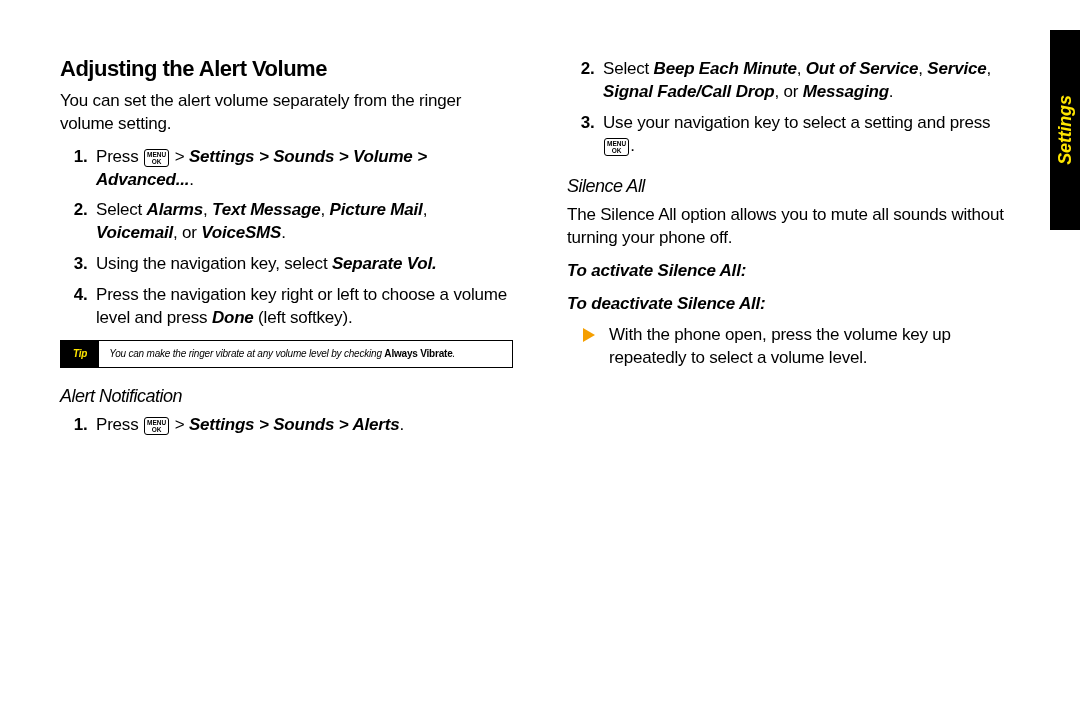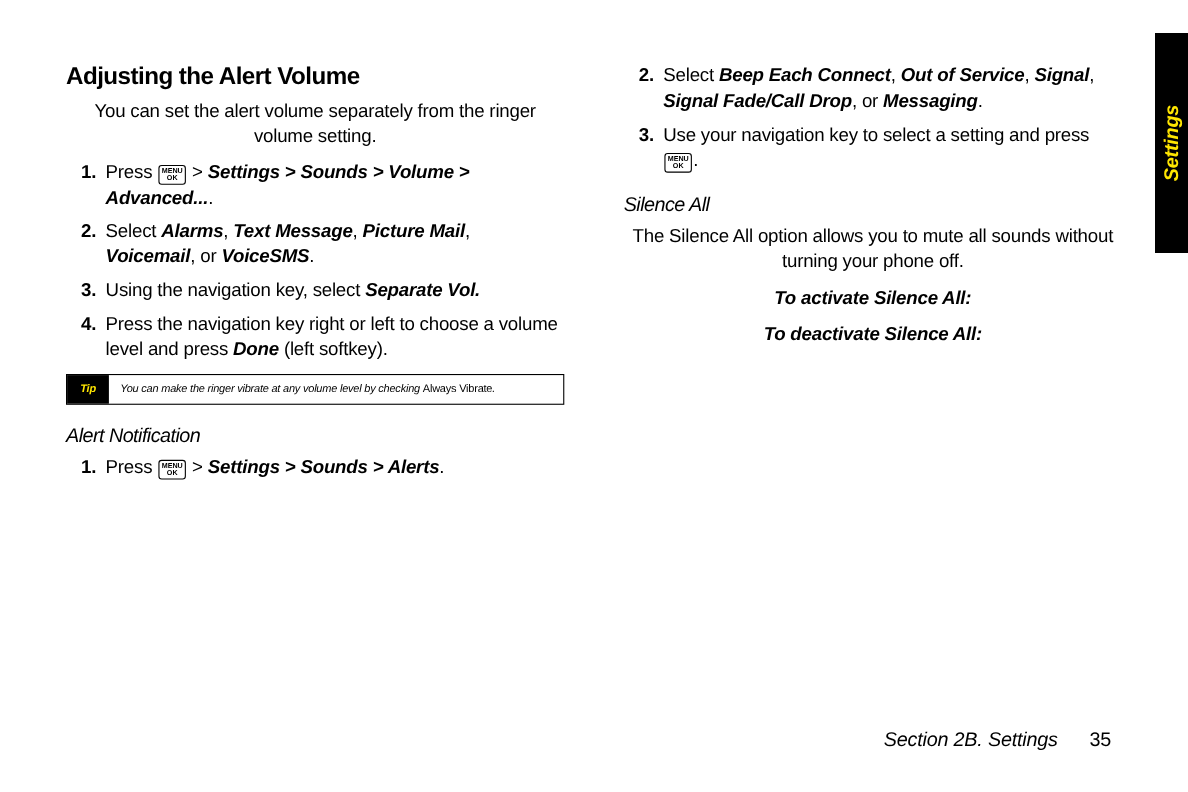--- a/index.html
+++ b/index.html
@@ -50,26 +50,26 @@
     margin: 0 0 6px 0;
     letter-spacing: -0.5px;
   }
   h2.italic-title {
     font-size: 18px;
     font-style: italic;
     font-weight: normal;
     margin: 16px 0 6px 0;
     letter-spacing: -0.5px;
   }
-  p { margin: 0 0 10px 0; text-align: center; }
+  p { margin: 0 0 10px 0; }
   ol { margin: 4px 0 10px 0; padding-left: 32px; }
   ol li { padding-left: 4px; margin-bottom: 8px; }
   ol li::marker { font-weight: bold; }
   .bolditalic { font-weight: bold; font-style: italic; }
-  .bold { font-weight: normal; }
+  .bold { font-weight: bold; }
   .menu-key {
     display: inline-block;
     vertical-align: -2px;
     border: 1.5px solid #000;
     border-radius: 3px;
     font-size: 6.5px;
     line-height: 7px;
     font-weight: bold;
     text-align: center;
     padding: 1px 2px 1px 2px;
@@ -189,36 +189,35 @@
       <ol>
         <li>
           <span>Press </span><span class="menu-key"><span class="l1">MENU</span><span class="l2">OK</span></span><span> &gt; </span><span class="bolditalic">Settings &gt; Sounds &gt; Alerts</span><span>.</span>
         </li>
       </ol>
     </div>
 
     <div class="col">
       <ol start="2">
         <li>
-          <span>Select </span><span class="bolditalic">Beep Each Connect</span><span>, </span><span class="bolditalic">Out of Service</span><span>, </span><span class="bolditalic">Signal</span><span>, </span><span class="bolditalic">Signal Fade/Call Drop</span><span>, or </span><span class="bolditalic">Messaging</span><span>.</span>
+          <span>Select </span><span class="bolditalic">Beep Each Minute</span><span>, </span><span class="bolditalic">Out of Service</span><span>, </span><span class="bolditalic">Service</span><span>, </span><span class="bolditalic">Signal Fade/Call Drop</span><span>, or </span><span class="bolditalic">Messaging</span><span>.</span>
 
         </li>
         <li>
           <span>Use your navigation key to select a setting and press </span><span class="menu-key"><span class="l1">MENU</span><span class="l2">OK</span></span><span>.</span>
         </li>
       </ol>
 
       <h2 class="italic-title">Silence All</h2>
       <p>The Silence All option allows you to mute all sounds without turning your phone off.</p>
 
       <p class="subhead bolditalic">To activate Silence All:</p>
 
       <p class="subhead bolditalic">To deactivate Silence All:</p>
+      <div class="arrow-bullet">
+        <span>With the phone open, press the volume key up repeatedly to select a volume level.</span>
+      </div>
     </div>
 
   </div>
 
-  <div class="footer">
-    <span>Section 2B. Settings</span>
-    <span class="pagenum">35</span>
-  </div>
 
 </div>
 
 </body></html>

